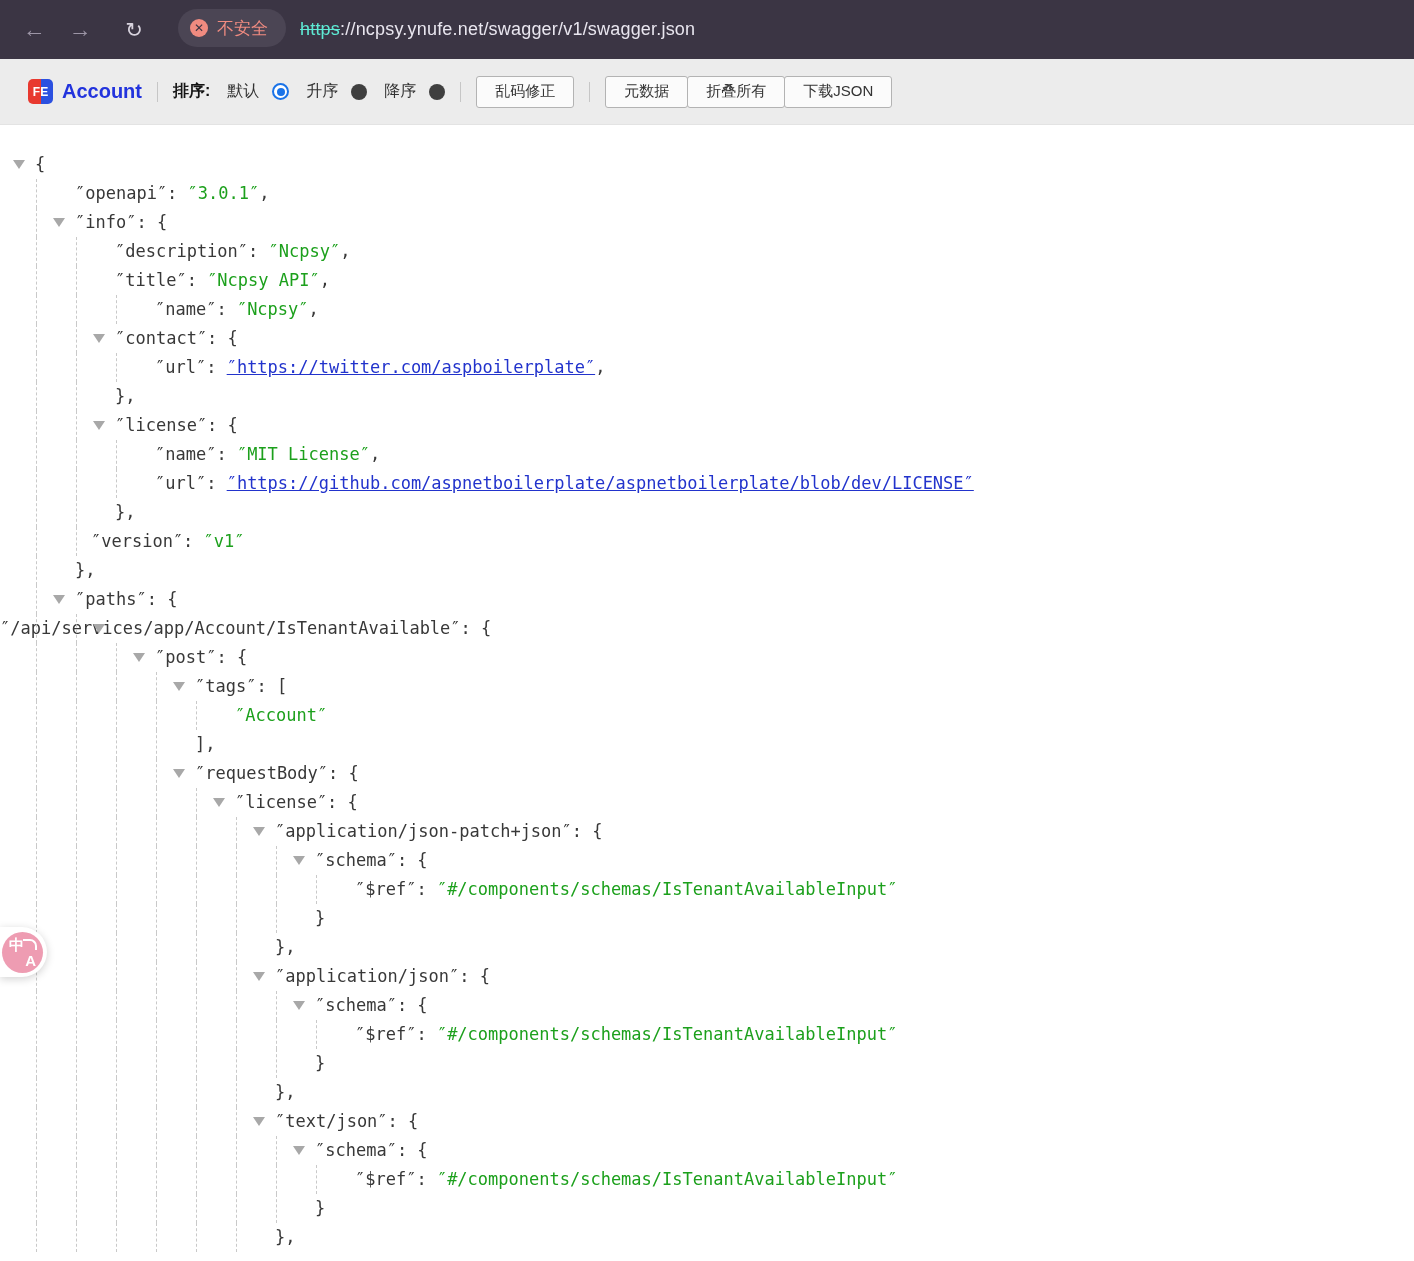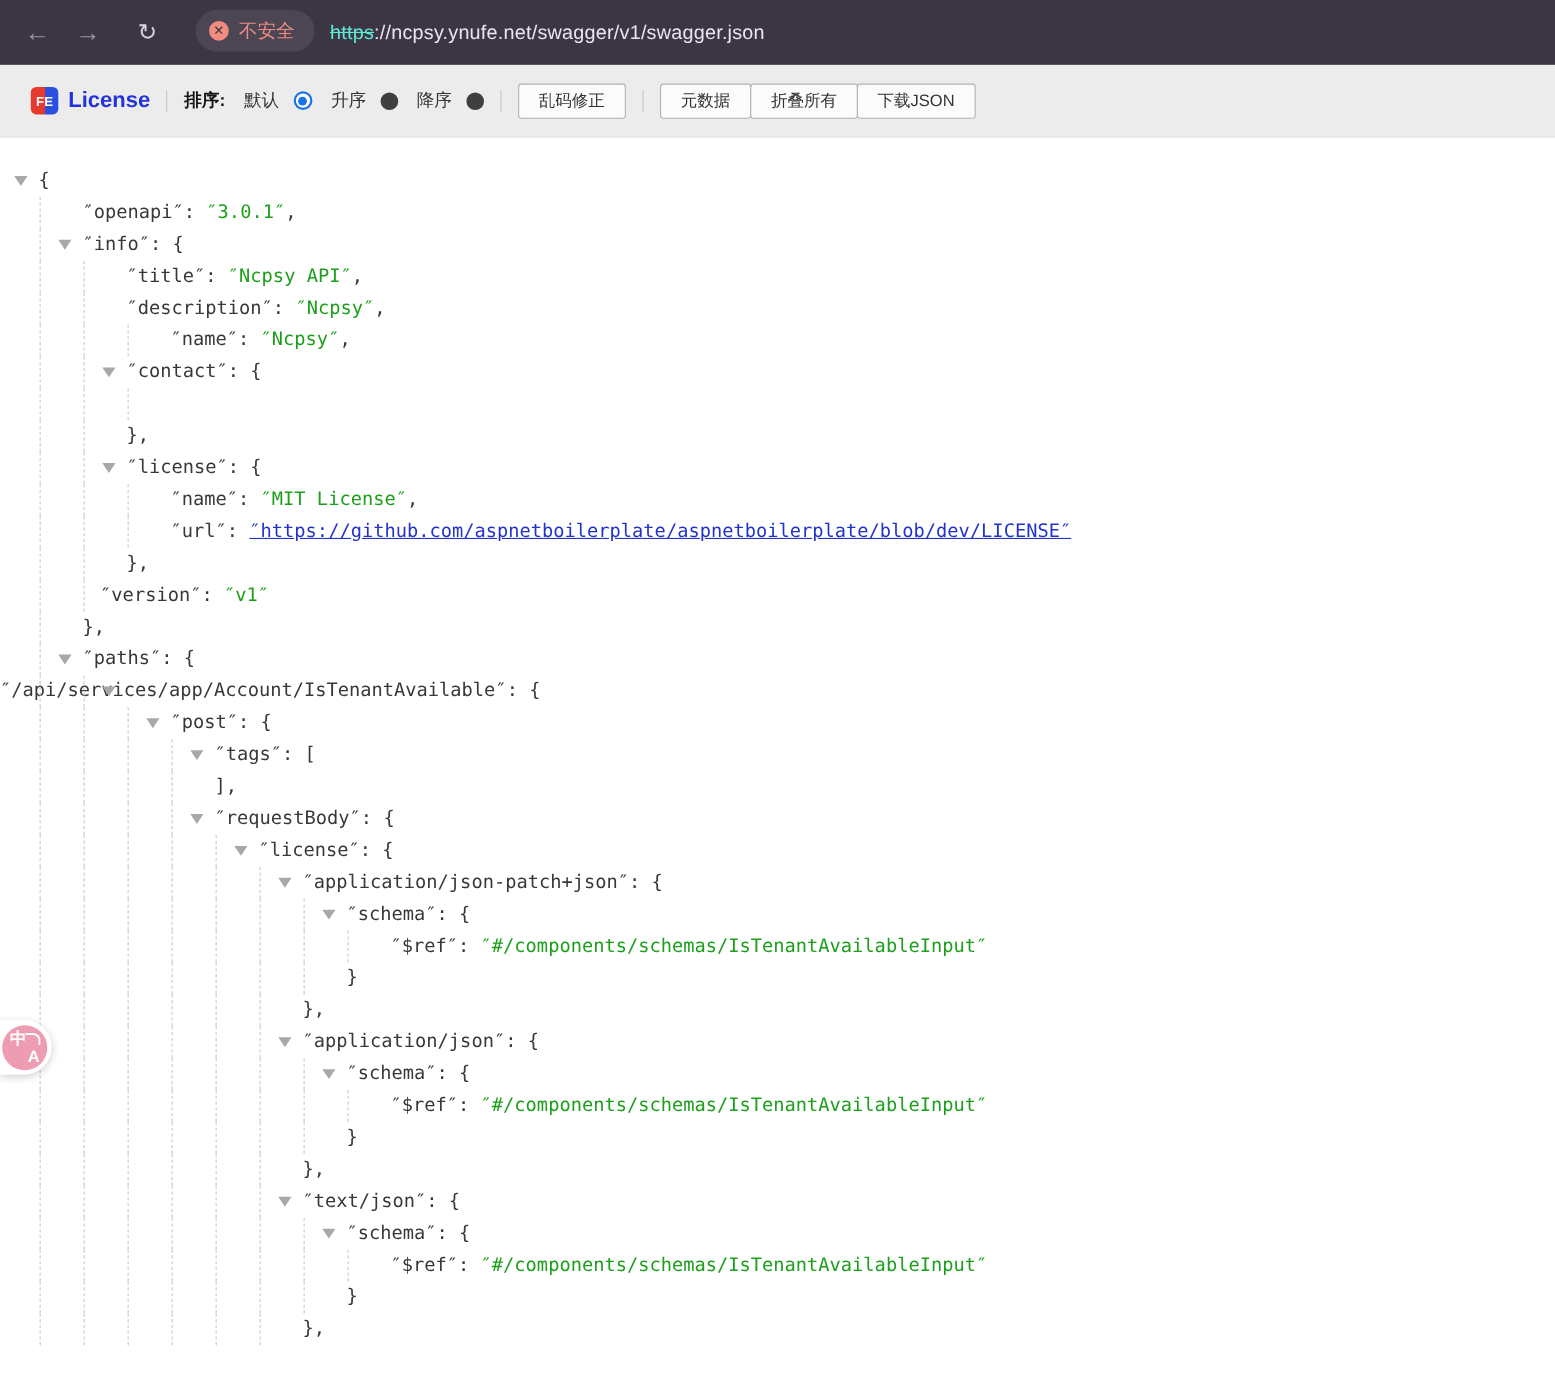--- a/index.html
+++ b/index.html
@@ -75,21 +75,21 @@
     <span class="sec-label">不安全</span>
   </div>
   <div class="url-box">
     <span class="url-https">https</span>
       <span>://ncpsy.ynufe.net/swagger/v1/swagger.json</span>
   </div>
 </div>
 
 <div class="fh-bar">
   <span class="fh-logo">FE</span>
-  <span class="fh-brand">License</span>
+  <span class="fh-brand">Account</span>
   <span class="vdiv"></span>
   <span class="sort-label">排序:</span>
   <span class="sort-opts" id="sort-options">
       <span class="sort-opt">
         <span class="lbl">默认</span>
         <span class="radio sel"></span>
       </span>
       <span class="sort-opt">
         <span class="lbl">升序</span>
         <span class="radio unsel"></span>
@@ -106,36 +106,37 @@
       <button class="fh-btn">元数据</button>
       <button class="fh-btn">折叠所有</button>
       <button class="fh-btn">下载JSON</button>
     </span>
 </div>
 
 <div id="json-tree">
     <div class="row"><b class="tri" style="left: 13px;"></b><span class="ct" style="padding-left: 35px;"><span class="seg-p">{</span></span></div>
     <div class="row"><i class="gl" style="left: 36px;"></i><span class="ct" style="padding-left: 75px;"><span class="seg-k">″openapi″: </span><span class="seg-v">″3.0.1″</span><span class="seg-p">,</span></span></div>
     <div class="row"><i class="gl" style="left: 36px;"></i><b class="tri" style="left: 53px;"></b><span class="ct" style="padding-left: 75px;"><span class="seg-k">″info″: </span><span class="seg-p">{</span></span></div>
+    <div class="row"><i class="gl" style="left: 36px;"></i><i class="gl" style="left: 76px;"></i><span class="ct" style="padding-left: 115px;"><span class="seg-k">″description″: </span><span class="seg-v">″Ncpsy″</span><span class="seg-p">,</span></span></div>
     <div class="row"><i class="gl" style="left: 36px;"></i><i class="gl" style="left: 76px;"></i><span class="ct" style="padding-left: 115px;"><span class="seg-k">″title″: </span><span class="seg-v">″Ncpsy API″</span><span class="seg-p">,</span></span></div>
-    <div class="row"><i class="gl" style="left: 36px;"></i><i class="gl" style="left: 76px;"></i><span class="ct" style="padding-left: 115px;"><span class="seg-k">″description″: </span><span class="seg-v">″Ncpsy″</span><span class="seg-p">,</span></span></div>
     <div class="row"><i class="gl" style="left: 36px;"></i><i class="gl" style="left: 76px;"></i><i class="gl" style="left: 116px;"></i><span class="ct" style="padding-left: 155px;"><span class="seg-k">″name″: </span><span class="seg-v">″Ncpsy″</span><span class="seg-p">,</span></span></div>
     <div class="row"><i class="gl" style="left: 36px;"></i><i class="gl" style="left: 76px;"></i><b class="tri" style="left: 93px;"></b><span class="ct" style="padding-left: 115px;"><span class="seg-k">″contact″: </span><span class="seg-p">{</span></span></div>
-    <div class="row"><i class="gl" style="left: 36px;"></i><i class="gl" style="left: 76px;"></i><i class="gl" style="left: 116px;"></i></div>
+    <div class="row"><i class="gl" style="left: 36px;"></i><i class="gl" style="left: 76px;"></i><i class="gl" style="left: 116px;"></i><span class="ct" style="padding-left: 155px;"><span class="seg-k">″url″: </span><a href="#" class="seg-a">″https://twitter.com/aspboilerplate″</a><span class="seg-p">,</span></span></div>
     <div class="row"><i class="gl" style="left: 36px;"></i><i class="gl" style="left: 76px;"></i><span class="ct" style="padding-left: 115px;"><span class="seg-p">},</span></span></div>
     <div class="row"><i class="gl" style="left: 36px;"></i><i class="gl" style="left: 76px;"></i><b class="tri" style="left: 93px;"></b><span class="ct" style="padding-left: 115px;"><span class="seg-k">″license″: </span><span class="seg-p">{</span></span></div>
     <div class="row"><i class="gl" style="left: 36px;"></i><i class="gl" style="left: 76px;"></i><i class="gl" style="left: 116px;"></i><span class="ct" style="padding-left: 155px;"><span class="seg-k">″name″: </span><span class="seg-v">″MIT License″</span><span class="seg-p">,</span></span></div>
     <div class="row"><i class="gl" style="left: 36px;"></i><i class="gl" style="left: 76px;"></i><i class="gl" style="left: 116px;"></i><span class="ct" style="padding-left: 155px;"><span class="seg-k">″url″: </span><a href="#" class="seg-a">″https://github.com/aspnetboilerplate/aspnetboilerplate/blob/dev/LICENSE″</a></span></div>
     <div class="row"><i class="gl" style="left: 36px;"></i><i class="gl" style="left: 76px;"></i><span class="ct" style="padding-left: 115px;"><span class="seg-p">},</span></span></div>
     <div class="row"><i class="gl" style="left: 36px;"></i><i class="gl" style="left: 76px;"></i><span class="ct" style="padding-left: 91px;"><span class="seg-k">″version″: </span><span class="seg-v">″v1″</span></span></div>
     <div class="row"><i class="gl" style="left: 36px;"></i><span class="ct" style="padding-left: 75px;"><span class="seg-p">},</span></span></div>
     <div class="row"><i class="gl" style="left: 36px;"></i><b class="tri" style="left: 53px;"></b><span class="ct" style="padding-left: 75px;"><span class="seg-k">″paths″: </span><span class="seg-p">{</span></span></div>
     <div class="row"><i class="gl" style="left: 36px;"></i><i class="gl" style="left: 76px;"></i><b class="tri" style="left: 93px;"></b><span class="ct" style=""><span class="seg-k">″/api/services/app/Account/IsTenantAvailable″: </span><span class="seg-p">{</span></span></div>
     <div class="row"><i class="gl" style="left: 36px;"></i><i class="gl" style="left: 76px;"></i><i class="gl" style="left: 116px;"></i><b class="tri" style="left: 133px;"></b><span class="ct" style="padding-left: 155px;"><span class="seg-k">″post″: </span><span class="seg-p">{</span></span></div>
     <div class="row"><i class="gl" style="left: 36px;"></i><i class="gl" style="left: 76px;"></i><i class="gl" style="left: 116px;"></i><i class="gl" style="left: 156px;"></i><b class="tri" style="left: 173px;"></b><span class="ct" style="padding-left: 195px;"><span class="seg-k">″tags″: </span><span class="seg-p">[</span></span></div>
+    <div class="row"><i class="gl" style="left: 36px;"></i><i class="gl" style="left: 76px;"></i><i class="gl" style="left: 116px;"></i><i class="gl" style="left: 156px;"></i><i class="gl" style="left: 196px;"></i><span class="ct" style="padding-left: 235px;"><span class="seg-v">″Account″</span></span></div>
     <div class="row"><i class="gl" style="left: 36px;"></i><i class="gl" style="left: 76px;"></i><i class="gl" style="left: 116px;"></i><i class="gl" style="left: 156px;"></i><span class="ct" style="padding-left: 195px;"><span class="seg-p">],</span></span></div>
     <div class="row"><i class="gl" style="left: 36px;"></i><i class="gl" style="left: 76px;"></i><i class="gl" style="left: 116px;"></i><i class="gl" style="left: 156px;"></i><b class="tri" style="left: 173px;"></b><span class="ct" style="padding-left: 195px;"><span class="seg-k">″requestBody″: </span><span class="seg-p">{</span></span></div>
     <div class="row"><i class="gl" style="left: 36px;"></i><i class="gl" style="left: 76px;"></i><i class="gl" style="left: 116px;"></i><i class="gl" style="left: 156px;"></i><i class="gl" style="left: 196px;"></i><b class="tri" style="left: 213px;"></b><span class="ct" style="padding-left: 235px;"><span class="seg-k">″license″: </span><span class="seg-p">{</span></span></div>
     <div class="row"><i class="gl" style="left: 36px;"></i><i class="gl" style="left: 76px;"></i><i class="gl" style="left: 116px;"></i><i class="gl" style="left: 156px;"></i><i class="gl" style="left: 196px;"></i><i class="gl" style="left: 236px;"></i><b class="tri" style="left: 253px;"></b><span class="ct" style="padding-left: 275px;"><span class="seg-k">″application/json-patch+json″: </span><span class="seg-p">{</span></span></div>
     <div class="row"><i class="gl" style="left: 36px;"></i><i class="gl" style="left: 76px;"></i><i class="gl" style="left: 116px;"></i><i class="gl" style="left: 156px;"></i><i class="gl" style="left: 196px;"></i><i class="gl" style="left: 236px;"></i><i class="gl" style="left: 276px;"></i><b class="tri" style="left: 293px;"></b><span class="ct" style="padding-left: 315px;"><span class="seg-k">″schema″: </span><span class="seg-p">{</span></span></div>
     <div class="row"><i class="gl" style="left: 36px;"></i><i class="gl" style="left: 76px;"></i><i class="gl" style="left: 116px;"></i><i class="gl" style="left: 156px;"></i><i class="gl" style="left: 196px;"></i><i class="gl" style="left: 236px;"></i><i class="gl" style="left: 276px;"></i><i class="gl" style="left: 316px;"></i><span class="ct" style="padding-left: 355px;"><span class="seg-k">″$ref″: </span><span class="seg-v">″#/components/schemas/IsTenantAvailableInput″</span></span></div>
     <div class="row"><i class="gl" style="left: 36px;"></i><i class="gl" style="left: 76px;"></i><i class="gl" style="left: 116px;"></i><i class="gl" style="left: 156px;"></i><i class="gl" style="left: 196px;"></i><i class="gl" style="left: 236px;"></i><i class="gl" style="left: 276px;"></i><span class="ct" style="padding-left: 315px;"><span class="seg-p">}</span></span></div>
     <div class="row"><i class="gl" style="left: 36px;"></i><i class="gl" style="left: 76px;"></i><i class="gl" style="left: 116px;"></i><i class="gl" style="left: 156px;"></i><i class="gl" style="left: 196px;"></i><i class="gl" style="left: 236px;"></i><span class="ct" style="padding-left: 275px;"><span class="seg-p">},</span></span></div>
     <div class="row"><i class="gl" style="left: 36px;"></i><i class="gl" style="left: 76px;"></i><i class="gl" style="left: 116px;"></i><i class="gl" style="left: 156px;"></i><i class="gl" style="left: 196px;"></i><i class="gl" style="left: 236px;"></i><b class="tri" style="left: 253px;"></b><span class="ct" style="padding-left: 275px;"><span class="seg-k">″application/json″: </span><span class="seg-p">{</span></span></div>
     <div class="row"><i class="gl" style="left: 36px;"></i><i class="gl" style="left: 76px;"></i><i class="gl" style="left: 116px;"></i><i class="gl" style="left: 156px;"></i><i class="gl" style="left: 196px;"></i><i class="gl" style="left: 236px;"></i><i class="gl" style="left: 276px;"></i><b class="tri" style="left: 293px;"></b><span class="ct" style="padding-left: 315px;"><span class="seg-k">″schema″: </span><span class="seg-p">{</span></span></div>

